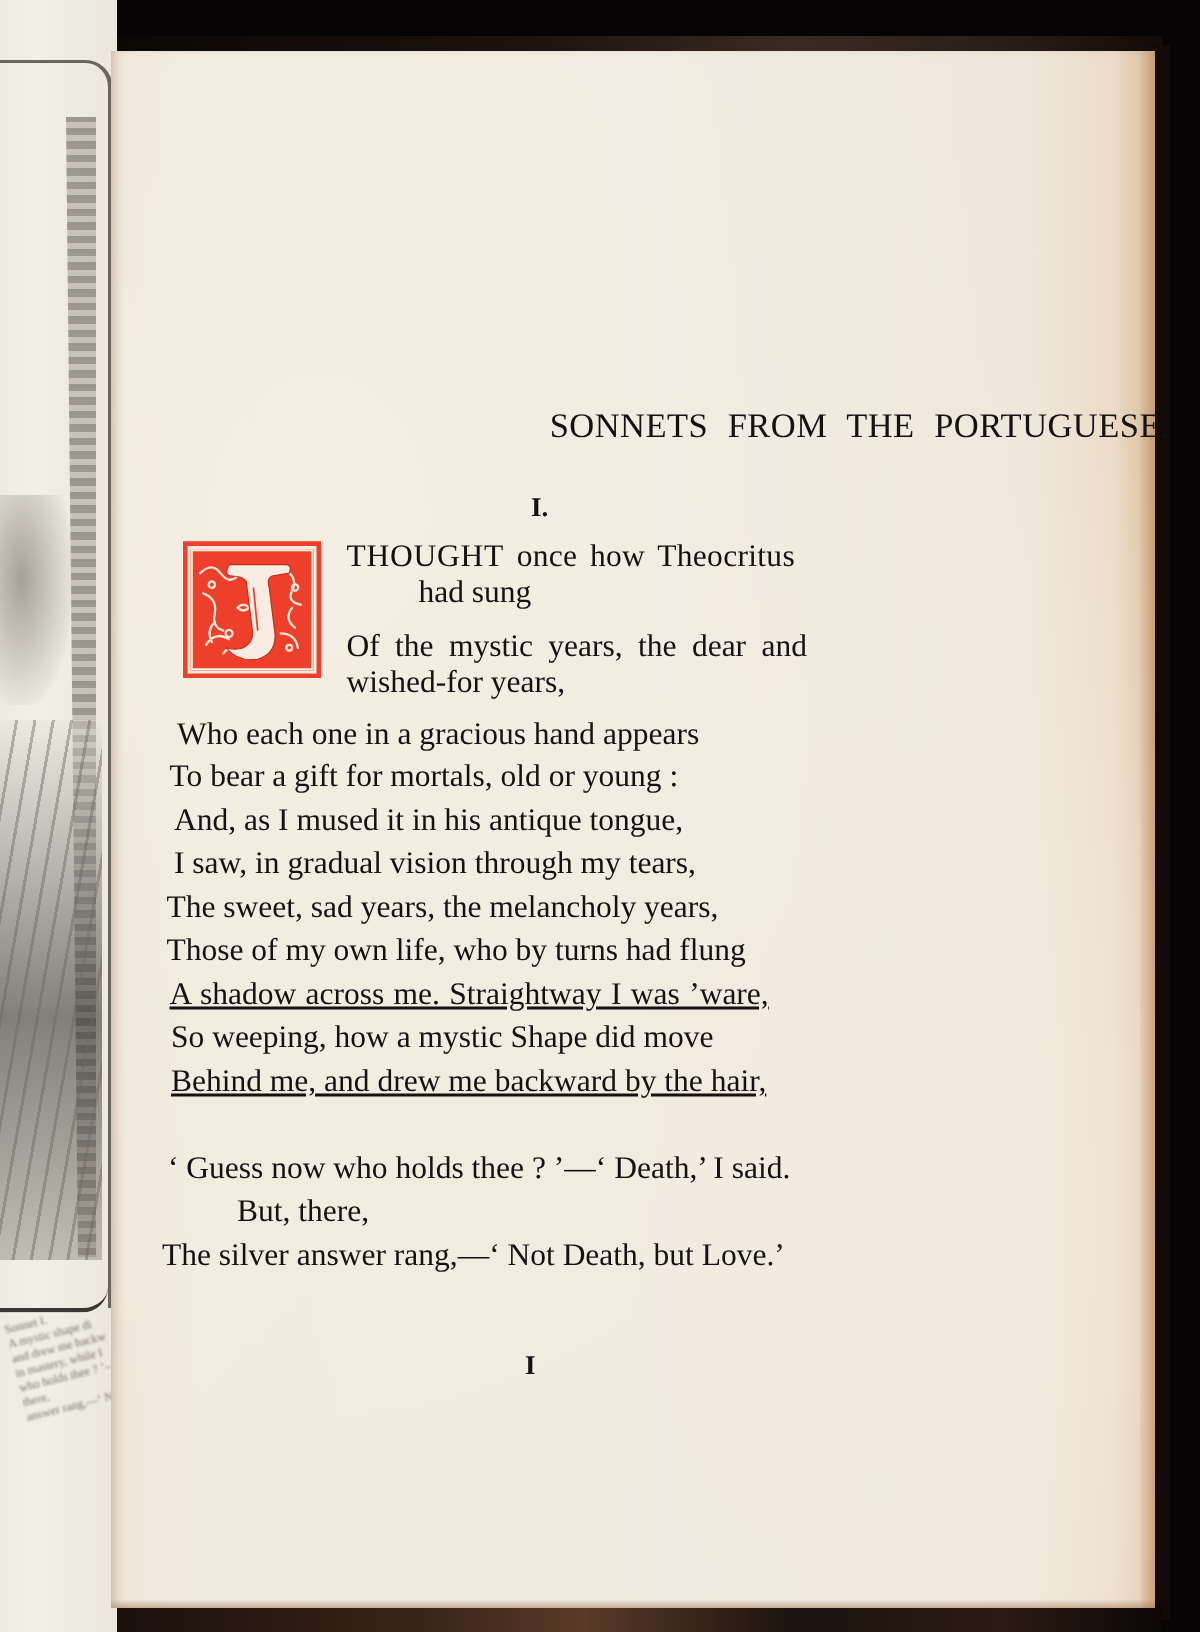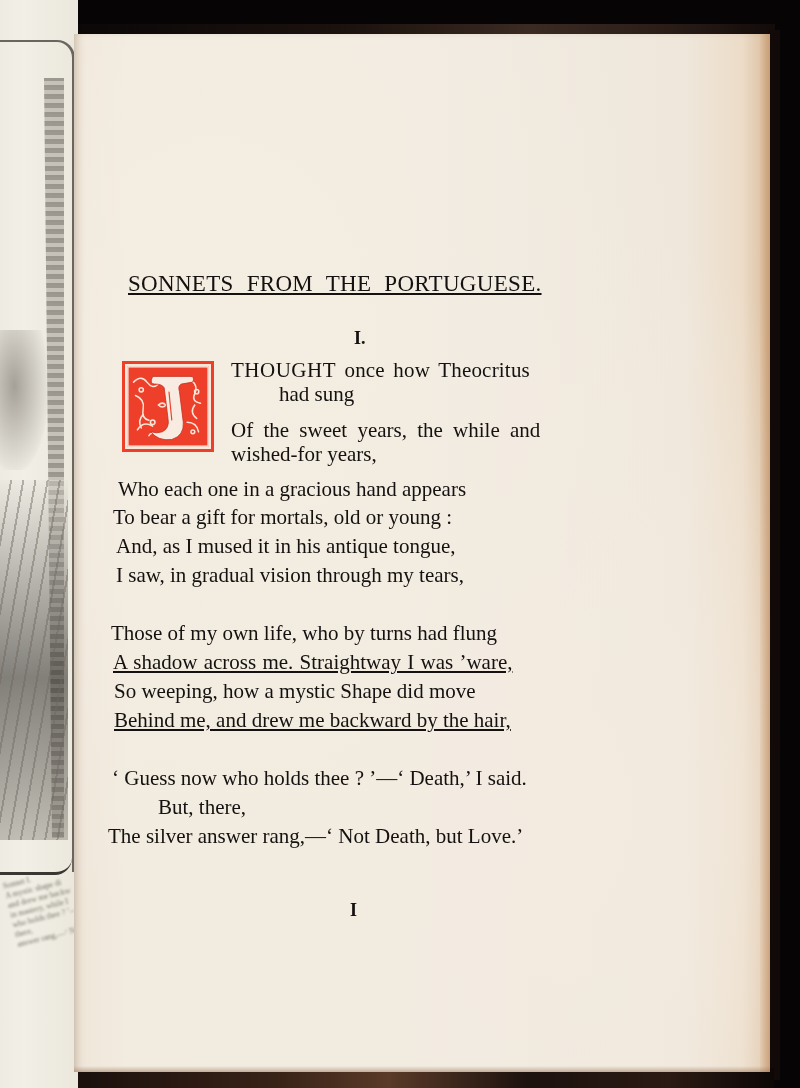--- a/index.html
+++ b/index.html
@@ -122,28 +122,27 @@
       width: 100%; height: 6px;
       background: linear-gradient(180deg, rgba(0,0,0,0), rgba(150,110,80,.45));
     }
 
     .text-ink { color: #141110; }
 
     .title {
       position: absolute;
       left: 0; top: 271px;
       width: 780px;
-      text-align: left;
+      text-align: right;
       padding-left: 128px;
       box-sizing: border-box;
       font-size: 23px;
       letter-spacing: 0.3px;
       word-spacing: 7px;
       white-space: nowrap;
-      text-decoration: underline;
     }
     .sonnet-number {
       position: absolute;
       left: 354px; top: 328px;
       font-size: 18px;
       font-weight: bold;
     }
 
     
     .drop-cap {
@@ -228,27 +227,28 @@
 
       <path d="M30 14 L70 14 Q74 14 72 20 L60 22 Q56 24 58 30 L62 62 Q63 76 50 80 Q36 82 28 72 Q34 74 40 72 Q48 68 46 58 L42 26 Q40 22 32 22 Q26 22 30 14Z" fill="#f8ece2" stroke="#c42a1a" stroke-width="0.8"></path>
       <path d="M47 30 L50 60" stroke="#ee3f2a" stroke-width="1.2" fill="none"></path>
     </svg>
   </div>
 
   <div class="verse text-ink line-caps" style="left:231px; top:358px;">
     <span class="smallcaps-word">THOUGHT</span><span style="word-spacing:3px;"> once how Theocritus</span>
   </div>
   <div class="verse text-ink" style="left:231px; top:382px;margin-left:48px;">had sung</div>
-  <div class="verse text-ink" style="left:231px; top:418px; word-spacing:5px;">Of the sweet years, the while and</div>
+  <div class="verse text-ink" style="left:231px; top:418px; word-spacing:5px;">Of the mystic years, the dear and</div>
   <div class="verse text-ink" style="left:231px; top:442px;">wished-for years,</div>
 
   <div class="verse text-ink" style="left:118px; top:477px;">Who each one in a gracious hand appears</div>
   <div class="verse text-ink" style="left:113px; top:505px;">To bear a gift for mortals, old or young :</div>
   <div class="verse text-ink" style="left:116px; top:534px;">And, as I mused it in his antique tongue,</div>
   <div class="verse text-ink" style="left:116px; top:563px;">I saw, in gradual vision through my tears,</div>
+  <div class="verse text-ink" style="left:111px; top:592px;">The sweet, sad years, the melancholy years,</div>
   <div class="verse text-ink" style="left:111px; top:621px;">Those of my own life, who by turns had flung</div>
   <div class="verse text-ink" style="left:113px; top:650px; word-spacing:1px;text-decoration:underline;">A shadow across me.  Straightway I was ’ware,</div>
   <div class="verse text-ink" style="left:114px; top:679px;">So weeping, how a mystic Shape did move</div>
   <div class="verse text-ink" style="left:114px; top:708px;text-decoration:underline;">Behind me, and drew me backward by the hair,</div>
   <div class="verse text-ink" style="left:112px; top:766px;">‘ Guess now who holds thee ? ’—‘ Death,’ I said.</div>
   <div class="verse text-ink" style="left:158px; top:795px;">But, there,</div>
   <div class="verse text-ink" style="left:108px; top:824px;">The silver answer rang,—‘ Not Death, but Love.’</div>
 
   <div class="page-number text-ink">I</div>
 </div>

